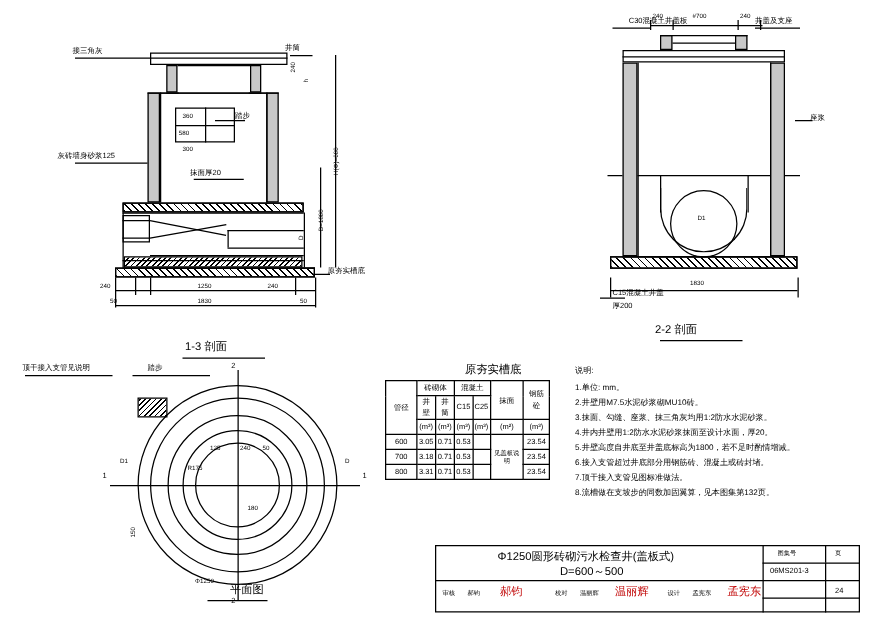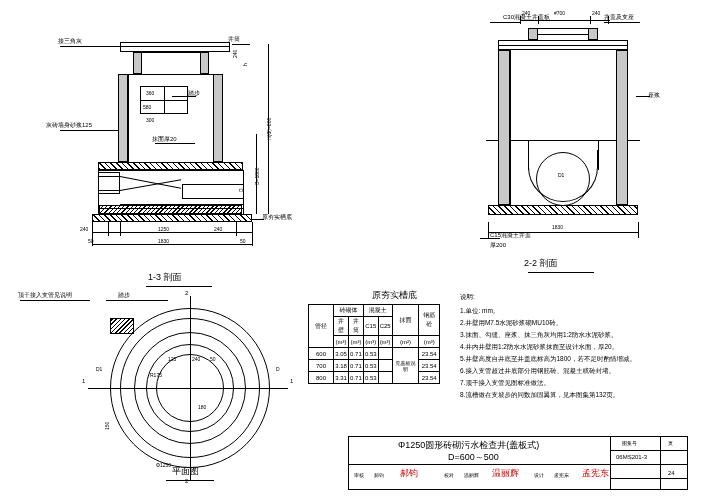--- a/index.html
+++ b/index.html
@@ -197,21 +197,21 @@
   <div class="txt xs" style="left:96px;top:366px;">D1</div>
   <div class="txt xs" style="left:276px;top:366px;">D</div>
   <div class="txt xs" style="left:168px;top:356px;">125</div>
   <div class="txt xs" style="left:192px;top:356px;">240</div>
   <div class="txt xs" style="left:210px;top:356px;">50</div>
   <div class="txt xs" style="left:150px;top:372px;">R175</div>
   <div class="txt xs" style="left:198px;top:404px;">180</div>
   <div class="txt xs rot" style="left:104px;top:430px;">150</div>
   <div class="txt xs" style="left:156px;top:462px;">Φ1250</div>
 
-  <div class="txt md" style="left:172px;top:466px;">平面图</div>
+  <div class="txt md" style="left:184px;top:466px;">平面图</div>
   <div class="under" style="left:166px;top:480px;width:48px;"></div>
 
   <div class="txt md" style="left:372px;top:290px;">原夯实槽底</div>
   <table class="qt" style="left:308px;top:304px;width:132px;">
     <tbody>
         <tr>
       <td rowspan="3" style="width:22px;"><span>管径</span></td>
       <td colspan="2"><span>砖砌体</span></td>
       <td colspan="2"><span>混凝土</span></td>
       <td rowspan="2"><span>抹面</span></td>

